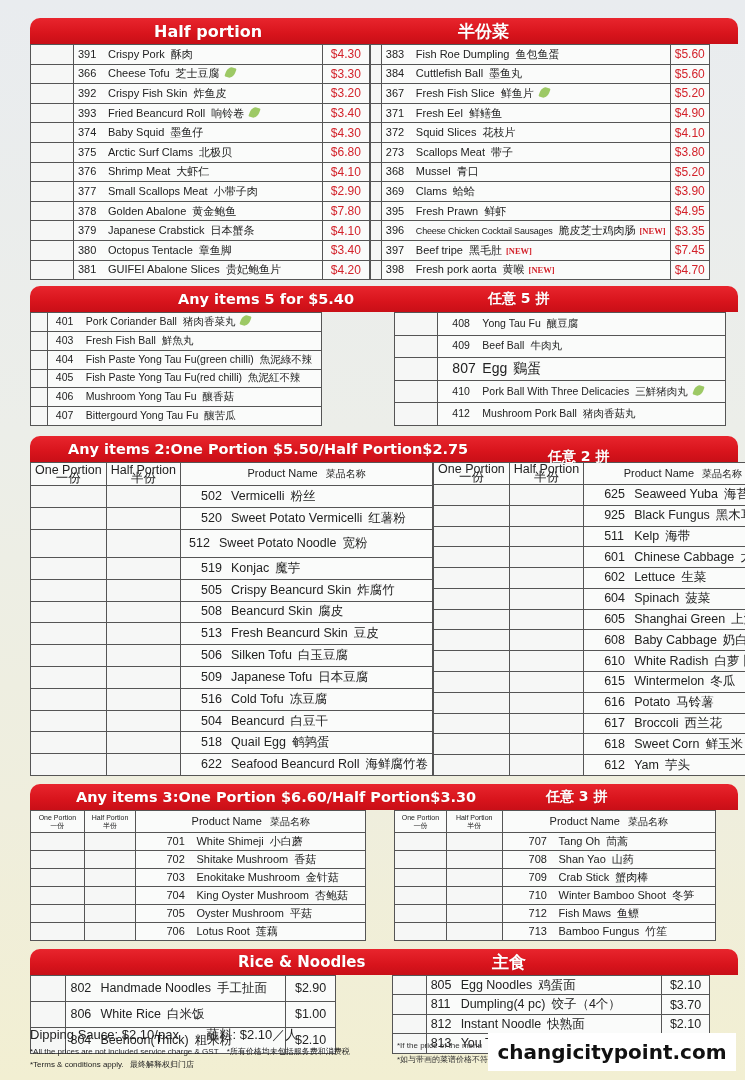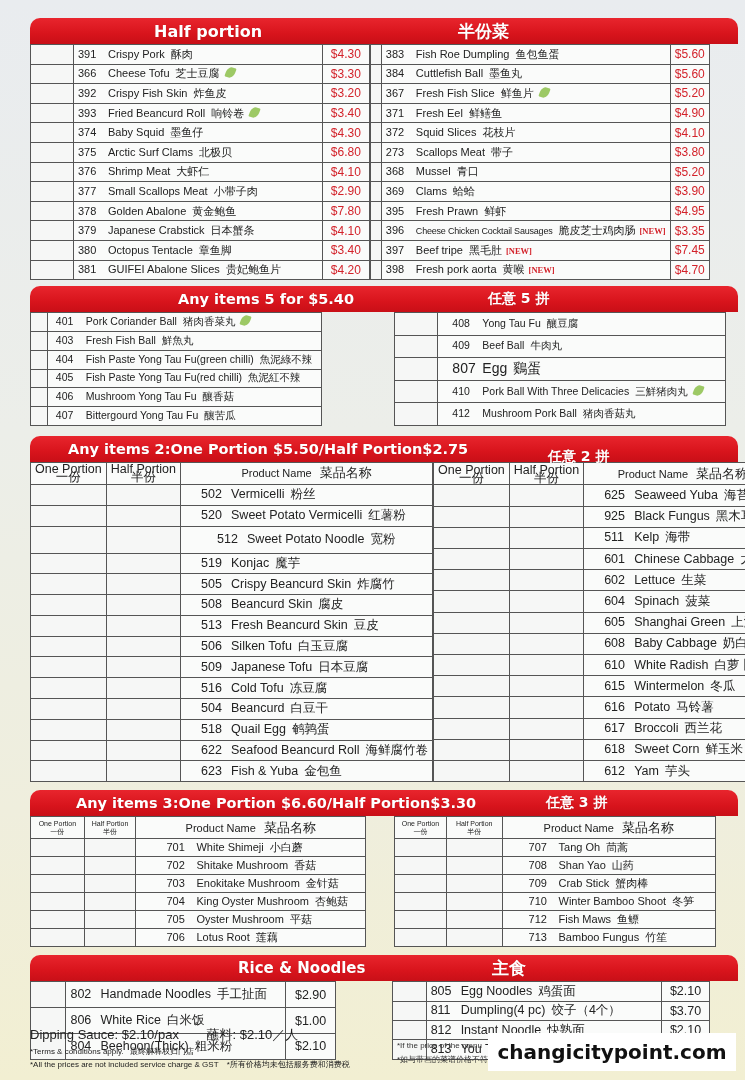--- a/index.html
+++ b/index.html
@@ -36,21 +36,21 @@
   td.price2 { color: #222; text-align: center; font-size: 11.5px; }
   .code { display: inline-block; min-width: 26px; }
   .cn { margin-left: 6px; }
   .new { color: #d3222a; font-weight: bold; font-size: 8.5px; font-family: "Liberation Serif", serif; margin-left: 4px; }
   .leaf { display: inline-block; width: 9px; height: 11px; margin-left: 6px; vertical-align: -1px;
           background: #8cbf4a; border-radius: 60% 10% 60% 10%; transform: rotate(20deg); opacity: .85; }
   .small { font-size: 9px; letter-spacing: -0.2px; }
 
   .hdr td { height: 22px; text-align: center; font-size: 7px; line-height: 8px; }
   .hdr td.pn { font-size: 11px; }
-  .hdr .cnh { font-size: 13px; margin-left: 8px; }
+  .hdr .cnh { font-size: 10px; margin-left: 8px; }
   .big td { font-size: 12.5px; }
 
   .footer { position: absolute; left: 30px; top: 1026px; font-size: 13px; }
   .footer .fine { font-size: 8px; margin-top: 2px; }
   .foot-right { position: absolute; left: 397px; top: 1039px; font-size: 8px; line-height: 14px; color: #333; }
   .watermark {
     position: absolute; left: 488px; top: 1033px; width: 248px; height: 38px;
     background: #fff; font-family: "DejaVu Sans", sans-serif; font-weight: bold;
     font-size: 20px; color: #111; display: flex; align-items: center; justify-content: center;
   }
@@ -301,21 +301,21 @@
             <td style="padding-left: 20px; height: 20.8px;"><span class="code">502</span><span style="margin-left: 4px;">Vermicelli</span><span class="cn">粉丝</span></td>
           </tr>
           <tr>
             <td class="blank" style="height: 20.8px;"></td>
             <td class="blank" style="height: 20.8px;"></td>
             <td style="padding-left: 20px; height: 20.8px;"><span class="code">520</span><span style="margin-left: 4px;">Sweet Potato Vermicelli</span><span class="cn">红薯粉</span></td>
           </tr>
           <tr>
             <td class="blank" style="height: 20.8px;"></td>
             <td class="blank" style="height: 20.8px;"></td>
-            <td style="padding-left: 36px; height: 27px;"><span class="code">512</span><span style="margin-left: 4px;">Sweet Potato Noodle</span><span class="cn">宽粉</span></td>
+            <td style="padding-left: 8px; height: 27px;"><span class="code">512</span><span style="margin-left: 4px;">Sweet Potato Noodle</span><span class="cn">宽粉</span></td>
           </tr>
           <tr>
             <td class="blank" style="height: 20.8px;"></td>
             <td class="blank" style="height: 20.8px;"></td>
             <td style="padding-left: 20px; height: 20.8px;"><span class="code">519</span><span style="margin-left: 4px;">Konjac</span><span class="cn">魔芋</span></td>
           </tr>
           <tr>
             <td class="blank" style="height: 20.8px;"></td>
             <td class="blank" style="height: 20.8px;"></td>
             <td style="padding-left: 20px; height: 20.8px;"><span class="code">505</span><span style="margin-left: 4px;">Crispy Beancurd Skin</span><span class="cn">炸腐竹</span></td>
@@ -352,25 +352,20 @@
           </tr>
           <tr>
             <td class="blank" style="height: 20.8px;"></td>
             <td class="blank" style="height: 20.8px;"></td>
             <td style="padding-left: 20px; height: 20.8px;"><span class="code">518</span><span style="margin-left: 4px;">Quail Egg</span><span class="cn">鹌鹑蛋</span></td>
           </tr>
           <tr>
             <td class="blank" style="height: 20.8px;"></td>
             <td class="blank" style="height: 20.8px;"></td>
             <td style="padding-left: 20px; height: 20.8px;"><span class="code">622</span><span style="margin-left: 4px;">Seafood Beancurd Roll</span><span class="cn">海鲜腐竹卷</span></td>
-          </tr>
-          <tr>
-            <td class="blank" style="height: 20.8px;"></td>
-            <td class="blank" style="height: 20.8px;"></td>
-            <td style="padding-left: 20px; height: 20.8px;"><span class="code">623</span><span style="margin-left: 4px;">Fish &amp; Yuba</span><span class="cn">金包鱼</span></td>
           </tr>
         </tbody>
     </table>
     <table style="width:326px;margin-right:18px;" class="big">
       <colgroup>
           <col style="width:62px">
           <col style="width:62px">
           <col style="width:202px">
         </colgroup>
       <tbody id="a2-right">
@@ -626,26 +621,26 @@
     </table>
   </div>
 </div>
 
 <div class="footer">
   <div>
     <span>Dipping Sauce: $2.10/pax</span>
     <span style="margin-left:24px;">蘸料: $2.10／人</span>
   </div>
   <div class="fine">
+    <span>*All the prices are not included service charge &amp; GST</span>
+    <span style="margin-left:6px;">*所有价格均未包括服务费和消费税</span>
+  </div>
+  <div class="fine">
     <span>*Terms &amp; conditions apply.</span>
     <span style="margin-left:4px;">最终解释权归门店</span>
-  </div>
-  <div class="fine">
-    <span>*All the prices are not included service charge &amp; GST</span>
-    <span style="margin-left:6px;">*所有价格均未包括服务费和消费税</span>
   </div>
 </div>
 
 <div class="foot-right">
   <div>*If the price of the menu</div>
   <div>*如与带画的菜谱价格不符</div>
 </div>
 
 <div class="watermark">changicitypoint.com</div>
 

